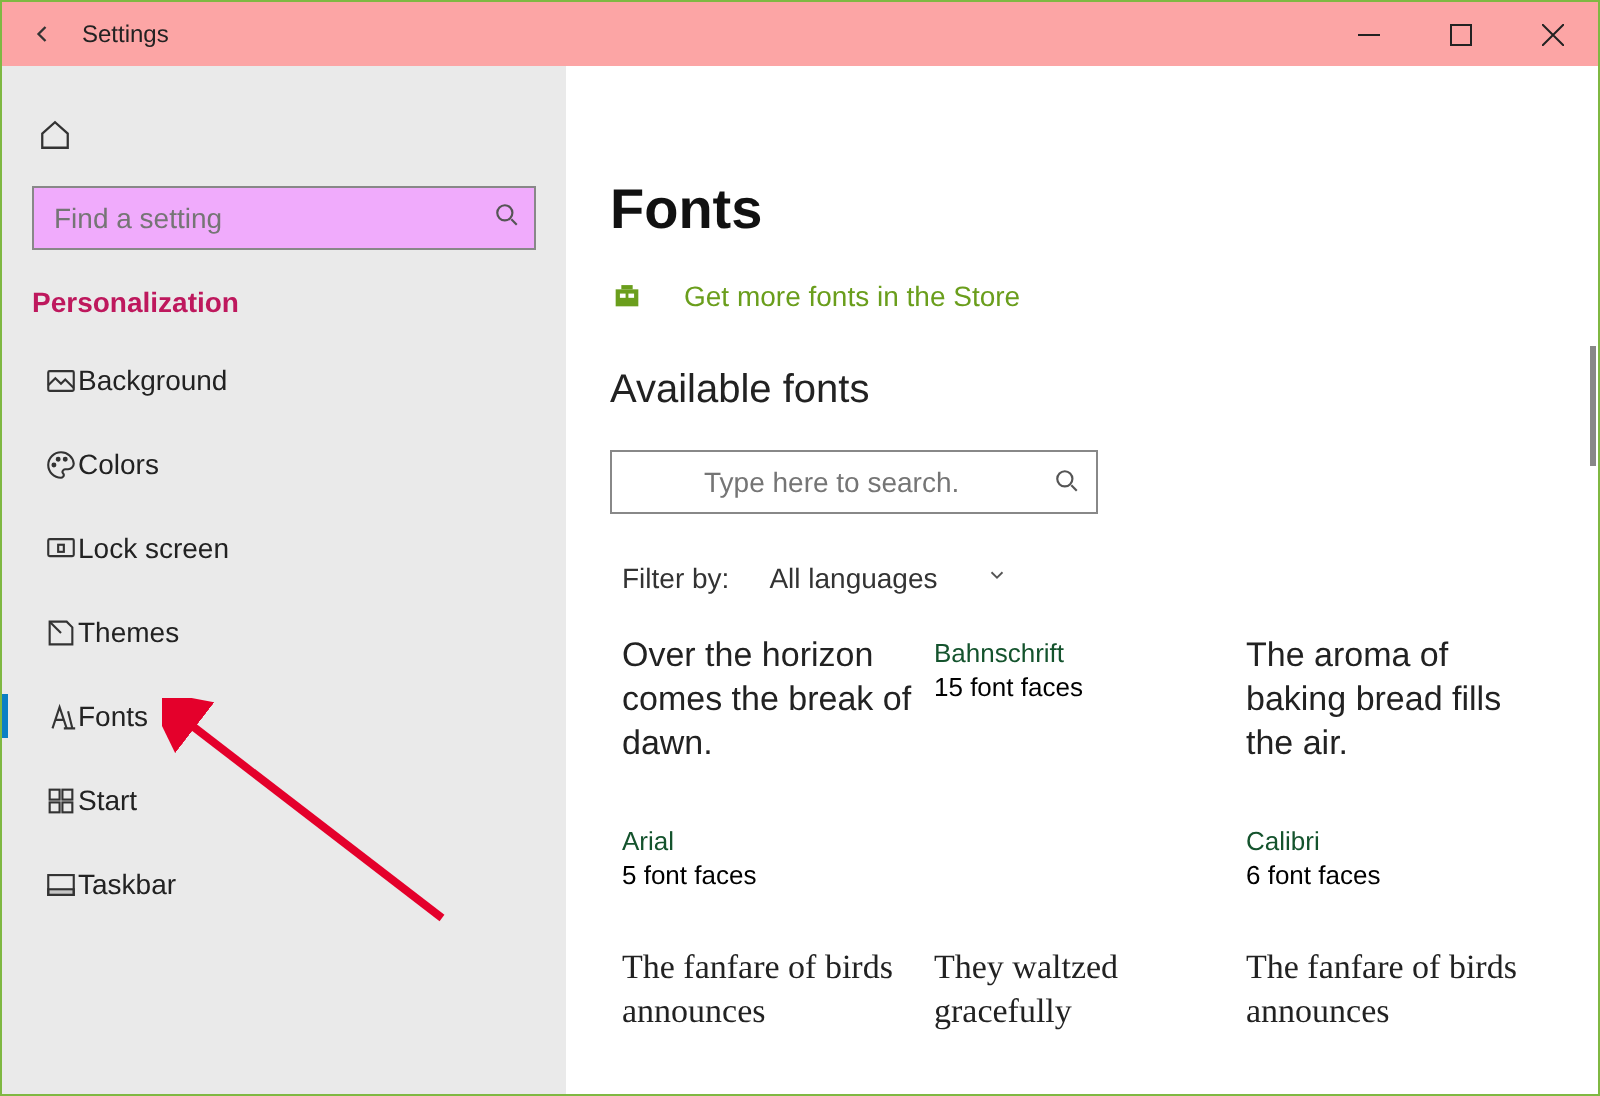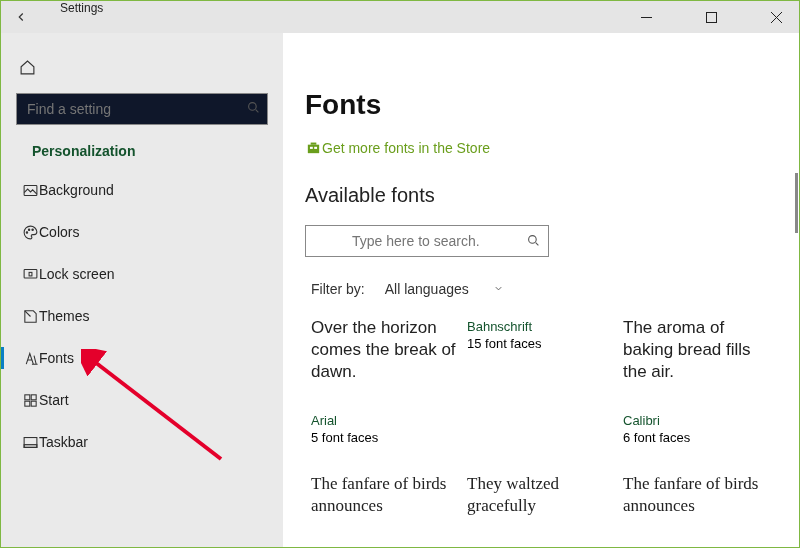--- a/index.html
+++ b/index.html
@@ -8,23 +8,22 @@
       width: 800px;
       height: 548px;
       overflow: hidden;
       border: 1px solid #7fb842;
       position: relative;
       background: #fff;
     }
     .titlebar {
       height: 32px;
       display: flex;
-      align-items: flex-start;
-      background: #e5e5e5;
-      gap: 19px;
+      align-items: center;
+      background: #fca5a5;
     }
     .titlebar .back-btn {
       width: 40px; height: 32px;
       display: flex; align-items: center; justify-content: center;
       font-size: 14px;
     }
     .titlebar .title-text {
       font-size: 12px;
       color: #222;
     }
@@ -51,35 +50,34 @@
       margin-left: 6px;
     }
     .sidebar .search-wrap {
       margin: 8px 15px 12px 15px;
       position: relative;
     }
     .sidebar .search-wrap input {
       width: 100%;
       height: 32px;
       border: 1px solid #888;
-      background: #0f172a;
+      background: #f0abfc;
       padding: 0 28px 0 10px;
       font-size: 14px;
       color: #666;
     }
     .sidebar .search-wrap .search-ic {
       position: absolute; right: 8px; top: 8px;
       font-size: 13px; color: #555;
     }
     .sidebar .cat-head {
       font-size: 14px;
       font-weight: 600;
-      color: #14532d;
+      color: #be185d;
       padding: 6px 15px 10px 15px;
-      margin-left: 16px;
     }
     .sidebar .nav-item {
       display: flex;
       align-items: center;
       height: 42px;
       padding: 0 15px 0 20px;
       font-size: 14px;
       color: #222;
       position: relative;
     }
@@ -103,21 +101,21 @@
     }
     .main h1 {
       font-size: 28px;
       font-weight: 600;
       color: #111;
       margin-top: 56px;
       margin-bottom: 18px;
     }
     .store-link {
       display: flex; align-items: center;
-      gap: 0;
+      gap: 20px;
       color: #6a9e1c;
       font-size: 14px;
       margin-bottom: 28px;
     }
     .store-link .store-ic {
       width:17px;height:17px;
     }
     .avail-head {
       font-size: 20px;
       color: #222;

